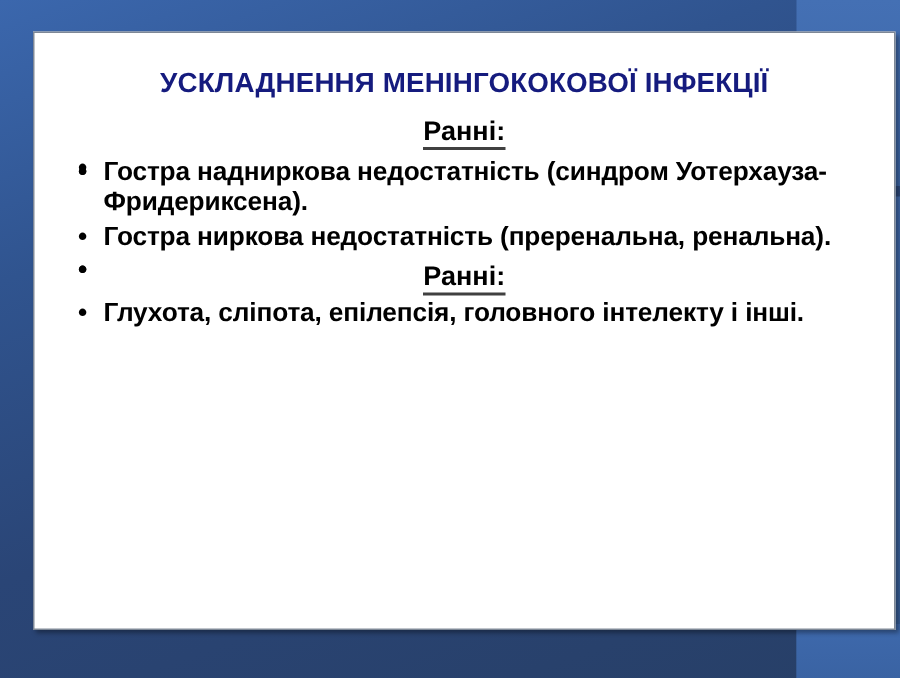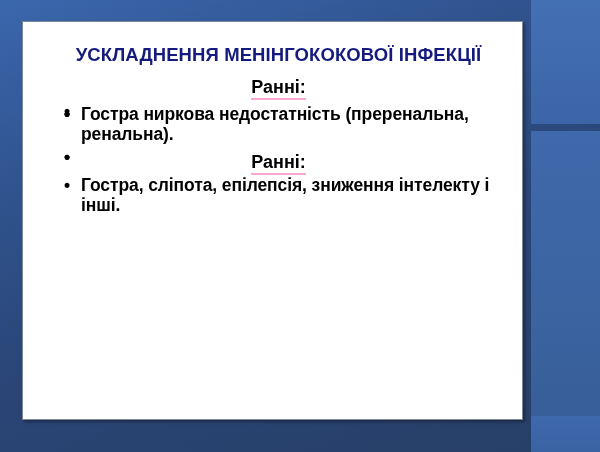--- a/index.html
+++ b/index.html
@@ -46,28 +46,27 @@
     width: 69px;
     height: 36px;
     background: linear-gradient(180deg, #3e69ac 0%, #3a63a3 100%);
   }
 
   
   .card {
     position: absolute;
     left: 22px;
     top: 21px;
-    width: 501px;
+    width: 575px;
     height: 399px;
     background: #ffffff;
     border: 1px solid #7e8896;
     box-shadow: 2px 2px 3px rgba(0,0,0,0.35);
     box-sizing: border-box;
     overflow: hidden;
-    padding-left: 12px;
   }
 
   .card-inner {
     padding: 0 8px;
   }
 
   .slide-title {
     margin: 0;
     padding-top: 23px;
     text-align: center;
@@ -82,21 +81,21 @@
   .section-heading {
     margin: 0;
     padding-top: 13px;
     text-align: center;
     color: #000000;
     font-size: 18px;
     font-weight: bold;
     line-height: 1.1;
   }
   .section-heading span {
-    border-bottom: 2px solid #f9a8d4;
+    border-bottom: 2px solid #404040;
     padding-bottom: 1px;
   }
 
   .section-heading.late {
     padding-top: 5px;
   }
 
   .bullet-list {
     list-style: none;
     margin: 0;
@@ -147,40 +146,41 @@
 
       <ul class="bullet-list">
         <li class="bullet-item">
           <span class="bullet-mark">•</span>
         </li>
         <li class="bullet-item">
           <span class="bullet-mark">•</span>
         </li>
         <li class="bullet-item">
           <span class="bullet-mark">•</span>
+          <span>Гостра надниркова недостатність (синдром Уотерхауза-Фридериксена).</span>
         </li>
         <li class="bullet-item">
           <span class="bullet-mark">•</span>
           <span>Гостра ниркова недостатність (преренальна, ренальна).</span>
         </li>
         <li class="bullet-item">
           <span class="bullet-mark">•</span>
         </li>
         <li class="bullet-item">
           <span class="bullet-mark">•</span>
         </li>
       </ul>
 
       <h2 class="section-heading late">
         <span>Ранні:</span>
       </h2>
 
       <ul class="bullet-list">
         <li class="bullet-item">
           <span class="bullet-mark">•</span>
-          <span>Гостра, сліпота, епілепсія, зниження інтелекту і інші.</span>
+          <span>Глухота, сліпота, епілепсія, головного інтелекту і інші.</span>
         </li>
       </ul>
 
     </div>
   </div>
 
 </div>
 
 </body></html>

